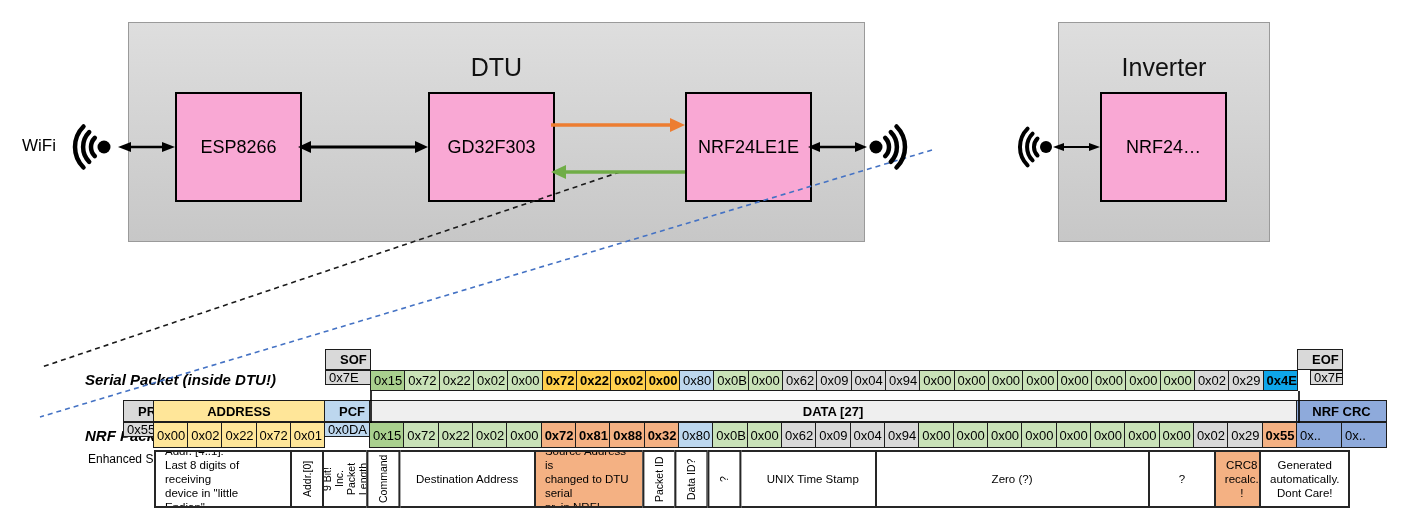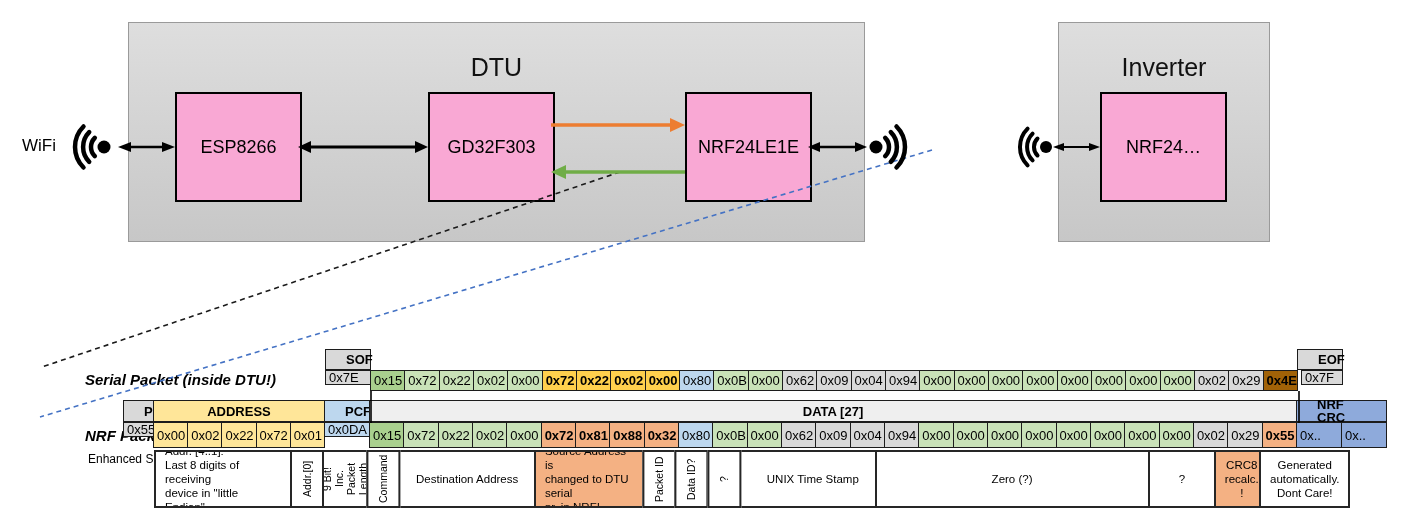--- a/index.html
+++ b/index.html
@@ -27,31 +27,31 @@
   #shockburst-label{position:absolute;left:88px;top:452px;font-size:12px;}
 
   .ptable{position:absolute;display:flex;align-items:flex-start;}
   #serial-table{left:325px;top:349px;}
   #nrf-table{left:123px;top:400px;}
 
   .pgroup{display:flex;flex-direction:column;margin-left:-1px;}
   .pgroup:first-child{margin-left:0;}
   .hcell,.byte{border:1px solid #1c1c1c;box-sizing:border-box;
                display:flex;align-items:center;font-size:13px;line-height:1;}
-  .hcell{padding:0 20px;font-weight:600;}
+  .hcell{padding:0 14px;font-weight:600;}
   .hcell.center{justify-content:center;}
   .byte{padding:0 0 0 3px;margin-left:-1px;flex:1 1 0;min-width:0;}
   .brow{display:flex;}
   .brow .byte:first-child{margin-left:0;}
   .sh{height:21px;} .sv{height:21px;}         
   .nh{height:22px;} .nv{height:26px;}         
   .bold{font-weight:bold;}
 
   .c-gy{background:#D9D9D9;} .c-gd{background:#A9D08E;} .c-gl{background:#C9E2B8;}
-  .c-go{background:#FFD04D;} .c-am{background:#a16207;} .c-sa{background:#F4B183;}
+  .c-go{background:#FFD04D;} .c-am{background:#0ea5e9;} .c-sa{background:#F4B183;}
   .c-bl{background:#BDD7EE;} .c-bd{background:#8EAADB;} .c-ye{background:#FFE699;}
   .c-dh{background:#EFEFEF;}
 
   
   #annotations{position:absolute;left:154px;top:450px;height:58px;display:flex;}
   .anno{border:2px solid #262626;box-sizing:border-box;margin-left:-2px;
         background:#fff;display:flex;align-items:center;justify-content:center;
         text-align:center;font-size:11.5px;line-height:1.22;white-space:pre-line;
         overflow:hidden;}
   .anno:first-child{margin-left:0;}
@@ -126,21 +126,21 @@
           <div class="byte c-gl">0x00</div>
           <div class="byte c-gl">0x00</div>
           <div class="byte c-gl">0x00</div>
           <div class="byte c-gy">0x02</div>
           <div class="byte c-gy">0x29</div>
           <div class="byte c-am bold">0x4E</div>
         </div>
     </div>
     <div class="pgroup" style="width:46px">
       <div class="hcell sh c-gy">EOF</div>
-      <div class="byte sv c-gy" style="margin-left:4px">0x7F</div>
+      <div class="byte sv c-gy" style="margin-left:13px">0x7F</div>
     </div>
   </div>
 
   <div class="ptable" id="nrf-table">
     <div class="pgroup" style="width:31px">
       <div class="hcell nh c-gy">PRE</div>
       <div class="byte nv c-gy" style="margin-left:0">0x55</div>
     </div>
     <div class="pgroup" style="width:172px">
       <div class="hcell nh c-ye center">ADDRESS</div>

